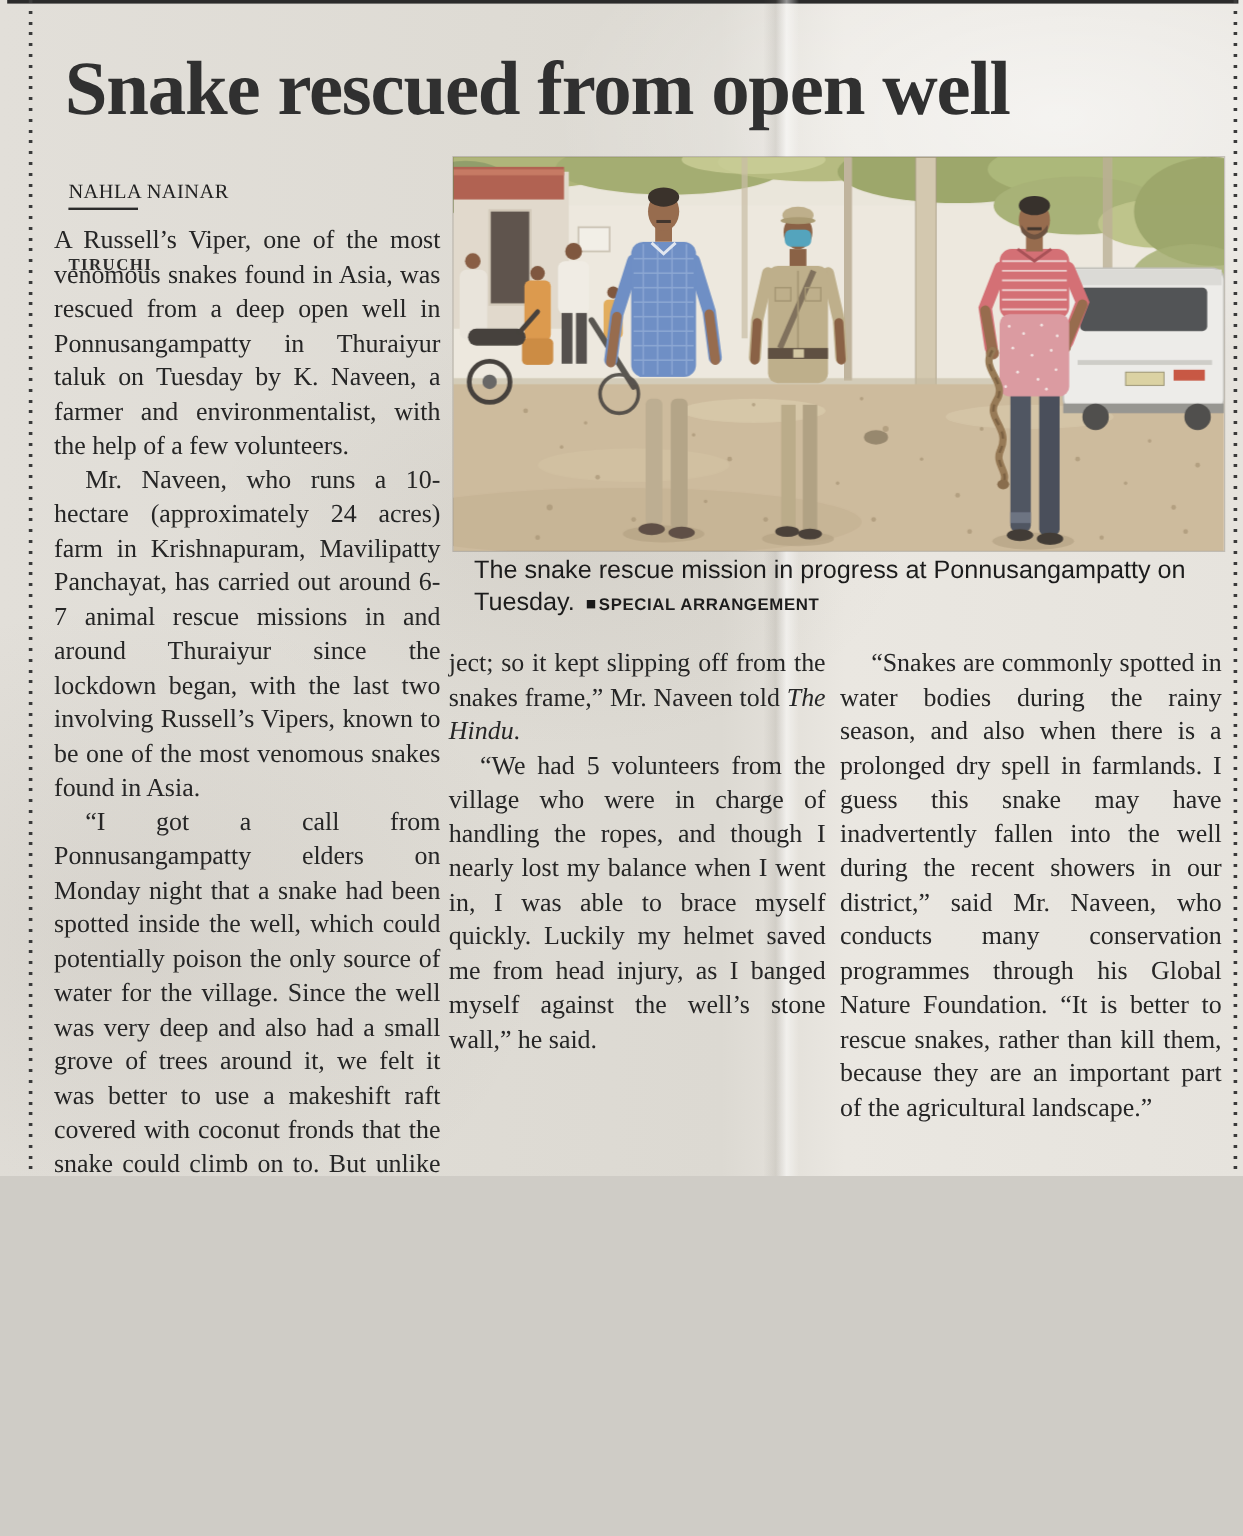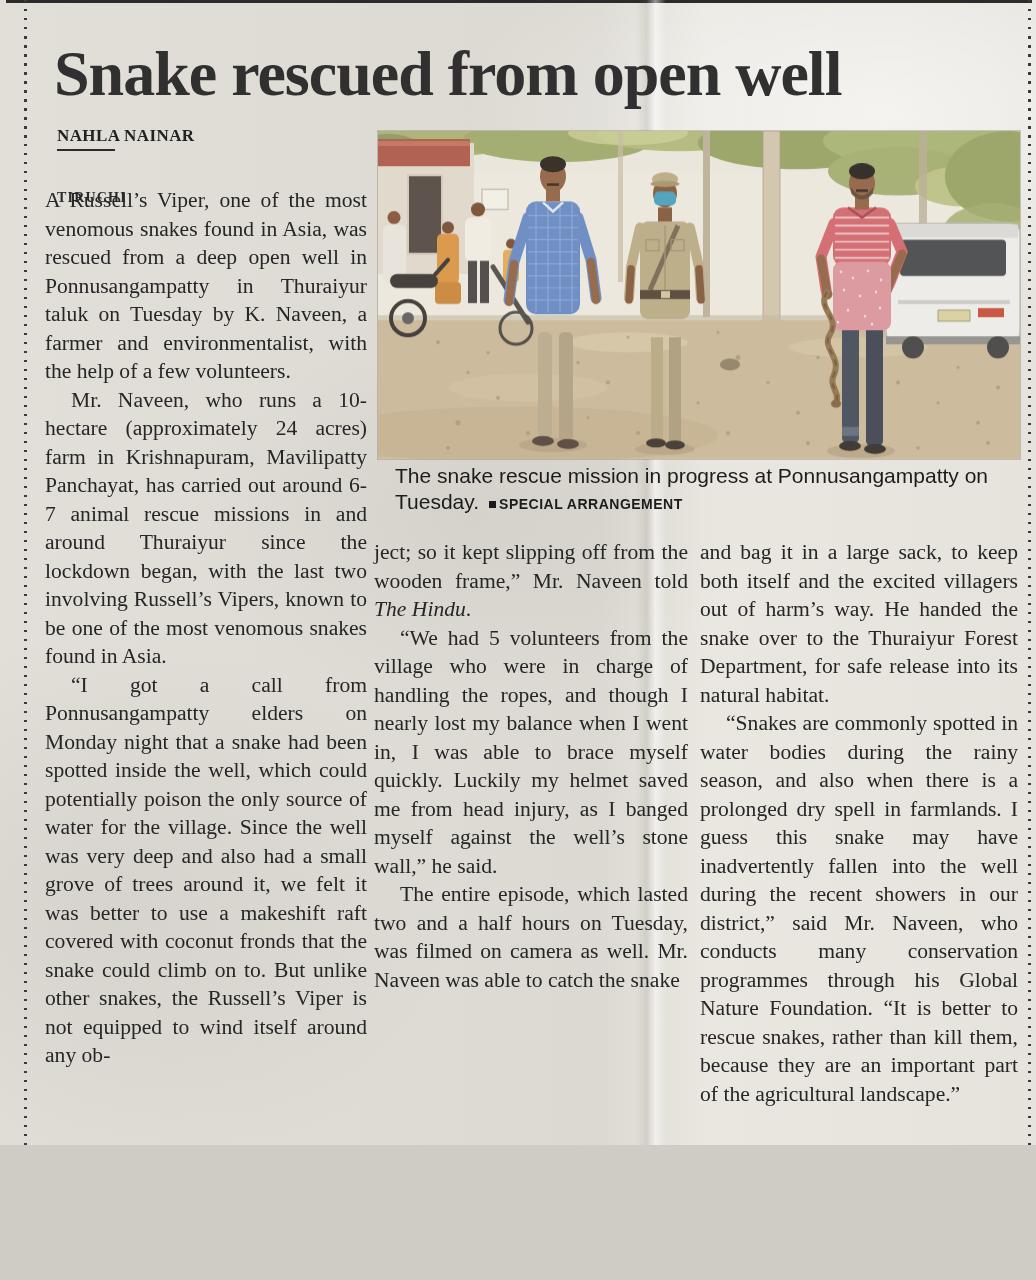--- a/index.html
+++ b/index.html
@@ -1,20 +1,20 @@
 <!DOCTYPE html>
 <html><head>
 <meta charset="utf-8">
 <style>
   * { margin: 0; padding: 0; box-sizing: border-box; }
   html, body { background: #cfccc6; }
   .page {
     position: relative;
     width: 1036px;
-    height: 1145px;
+    height: 980px;
     overflow: hidden;
     background:
       radial-gradient(ellipse 600px 300px at 85% 10%, rgba(255,255,255,.55), transparent 70%),
       radial-gradient(ellipse 500px 400px at 10% 80%, rgba(120,112,100,.10), transparent 70%),
       radial-gradient(ellipse 420px 260px at 45% 45%, rgba(120,112,100,.08), transparent 70%),
       linear-gradient(90deg, #e2dfd9 0%, #deDBd4 40%, #dcd9d2 58%, #eae7e1 68%, #e6e3dd 100%);
     background-color: #e2dfd9;
     font-family: "Liberation Serif", serif;
     color: #2a2a2a;
   }
@@ -28,21 +28,21 @@
     background: repeating-linear-gradient(180deg, #3a3a3a 0 2.5px, transparent 2.5px 9px); }
   .edge.left  { left: 24px; }
   .edge.right { left: 1028px; }
 
   .headline {
     position: absolute; left: 54px; top: 40px; width: 900px;
     font-size: 64px; line-height: 1.05; font-weight: 700;
     letter-spacing: -1px; color: #303030; font-family: "Liberation Serif", serif;
   }
   .byline { position: absolute; left: 57px; top: 126px; }
-  .byline .author { font-weight: 700; font-size: 17px; letter-spacing: .4px; color: #222; }
+  .byline .author { font-weight: 400; font-size: 17px; letter-spacing: .4px; color: #222; margin-top: 24px; }
   .byline .author-rule { width: 58px; height: 2px; background: #2b2b2b; margin: 3px 0 5px; }
   .byline .location { font-weight: 700; font-size: 14px; letter-spacing: 1.2px; color: #2b2b2b; margin-top: 39px; }
 
   .photo {
     position: absolute; left: 378px; top: 131px; width: 642px; height: 328px;
     outline: 1px solid rgba(120,112,98,.35);
     background: #e8e4da;
   }
   .photo svg { display: block; width: 100%; height: 100%; }
 
@@ -323,25 +323,23 @@
     <span>The snake rescue mission in progress at Ponnusangampatty on Tuesday.</span><span class="credit"><span class="sq"></span><span>SPECIAL ARRANGEMENT</span></span>
   </figcaption>
 
   <div class="col col1">
     <p class="noindent">A Russell’s Viper, one of the most venomous snakes found in Asia, was rescued from a deep open well in Ponnusangampatty in Thuraiyur taluk on Tuesday by K. Naveen, a farmer and environmentalist, with the help of a few volunteers.</p>
     <p>Mr. Naveen, who runs a 10-hectare (approximately 24 acres) farm in Krishnapuram, Mavilipatty Panchayat, has carried out around 6-7 animal rescue missions in and around Thuraiyur since the lockdown began, with the last two involving Russell’s Vipers, known to be one of the most venomous snakes found in Asia.</p>
     <p>“I got a call from Ponnusangampatty elders on Monday night that a snake had been spotted inside the well, which could potentially poison the only source of water for the village. Since the well was very deep and also had a small grove of trees around it, we felt it was better to use a makeshift raft covered with coconut fronds that the snake could climb on to. But unlike other snakes, the Russell’s Viper is not equipped to wind itself around any ob-</p>
   </div>
 
   <div class="col col2">
-    <p class="noindent"><span>ject; so it kept slipping off from the wooden frame,” Mr. Naveen told </span><span class="it">The Hindu</span><span>.</span></p>
+    <p class="noindent"><span>ject; so it kept slipping off from the snakes frame,” Mr. Naveen told </span><span class="it">The Hindu</span><span>.</span></p>
     <p>“We had 5 volunteers from the village who were in charge of handling the ropes, and though I nearly lost my balance when I went in, I was able to brace myself quickly. Luckily my helmet saved me from head injury, as I banged myself against the well’s stone wall,” he said.</p>
-    <p>The entire episode, which lasted two and a half hours on Tuesday, was filmed on camera as well. Mr. Naveen was able to catch the snake</p>
   </div>
 
   <div class="col col3">
-    <p class="noindent">and bag it in a large sack, to keep both itself and the excited villagers out of harm’s way. He handed the snake over to the Thuraiyur Forest Department, for safe release into its natural habitat.</p>
     <p>“Snakes are commonly spotted in water bodies during the rainy season, and also when there is a prolonged dry spell in farmlands. I guess this snake may have inadvertently fallen into the well during the recent showers in our district,” said Mr. Naveen, who conducts many conservation programmes through his Global Nature Foundation. “It is better to rescue snakes, rather than kill them, because they are an important part of the agricultural landscape.”</p>
   </div>
 
   <div class="next-headline">‘Extend relief to unregistered workers’</div>
   <div class="next-box"></div>
 </div>
 
 </body></html>

